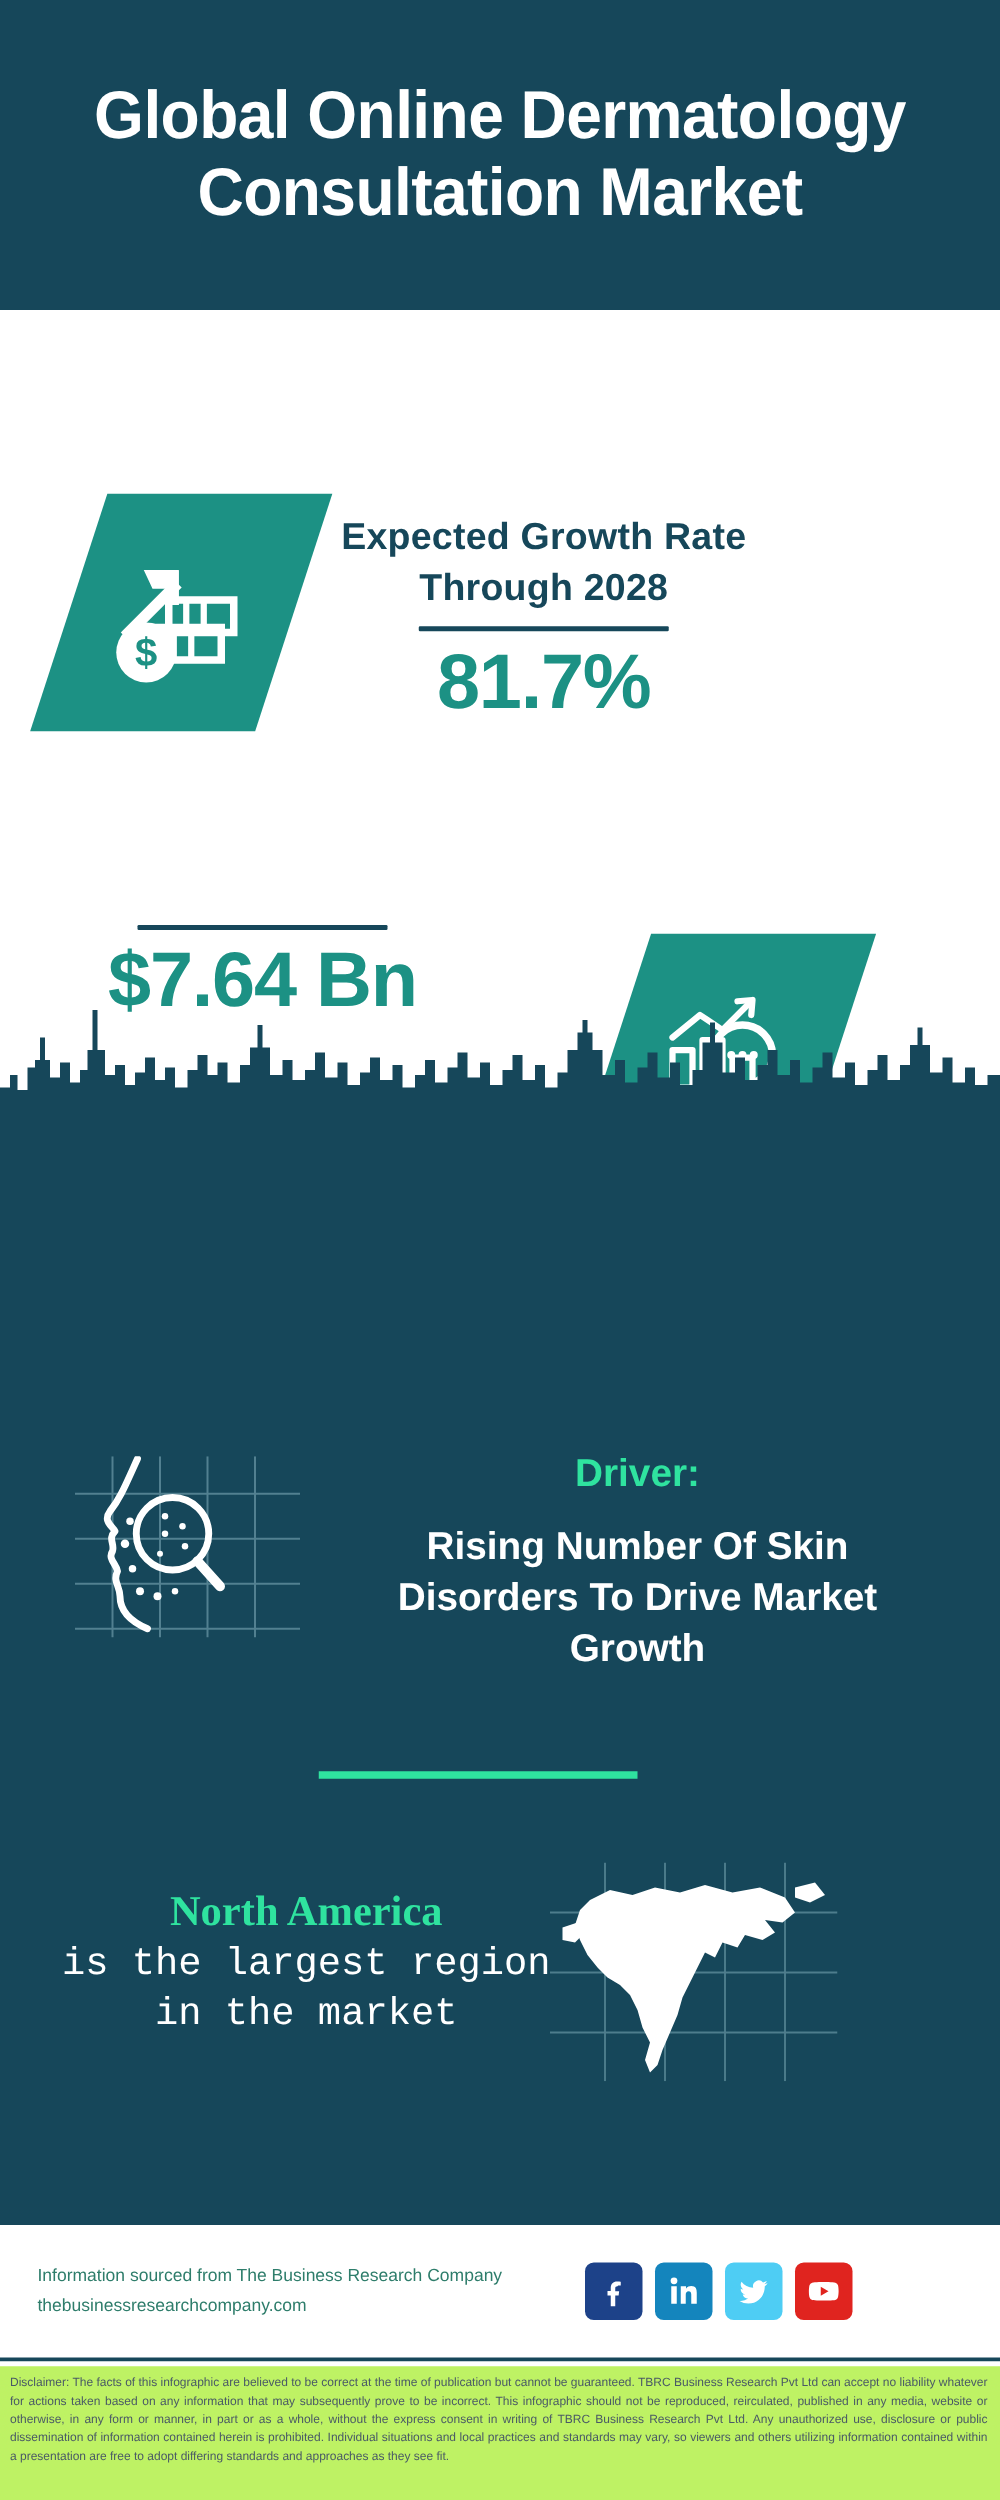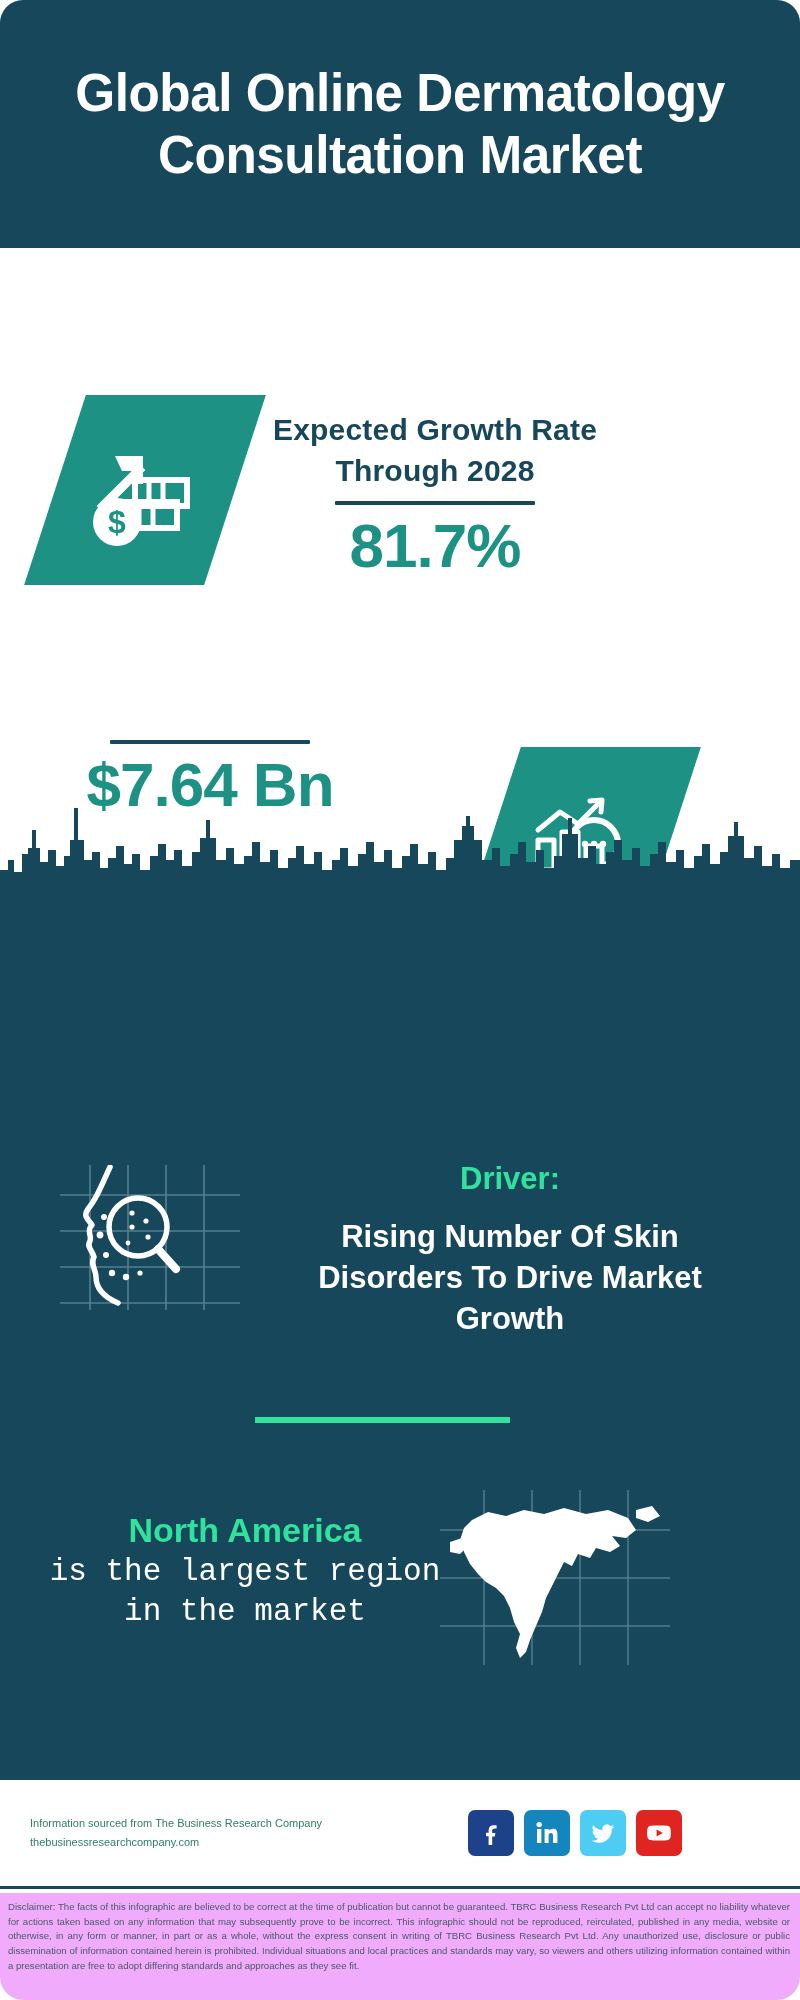--- a/index.html
+++ b/index.html
@@ -2,21 +2,21 @@
 <html><head>
 <meta charset="utf-8">
 <style>
   html,body{margin:0;padding:0;}
   body{
     width:800px;height:2000px;
     background:#ffffff;
     font-family:"Liberation Sans", sans-serif;
     overflow:hidden;
   }
-  .page{position:relative;width:800px;height:2000px;overflow:hidden;border-radius:23px;}
+  .page{position:relative;width:800px;height:2000px;overflow:hidden;}
 
   
   .header{
     position:absolute;left:0;top:0;width:800px;height:248px;
     background:#16475a;
     display:flex;align-items:center;justify-content:center;
   }
   .header h1{
     margin:0;padding:0 28px;
     color:#ffffff;
@@ -77,50 +77,50 @@
     color:#ffffff;font-weight:bold;font-size:31px;line-height:1.32;
   }
 
   .divider{
     position:absolute;left:255px;top:1417px;width:255px;height:6px;background:#2fe39f;
   }
 
   
   .region-text{position:absolute;left:45px;top:1508px;width:400px;text-align:center;}
   .region-name{
-    font-family:Liberation Sans, sans-serif;
+    font-family:Liberation Serif, serif;
     color:#2fe39f;font-weight:bold;font-size:34px;line-height:1.3;
   }
   .region-sub{
     font-family:Liberation Mono, monospace;
     color:#ffffff;font-weight:normal;font-size:31px;line-height:1.3;
   }
   .region-map{position:absolute;left:440px;top:1490px;width:230px;height:175px;}
 
   
   .source-bar{
     position:absolute;left:0;top:1780px;width:800px;height:105px;background:#ffffff;
     display:flex;align-items:center;
   }
   .source-text{
     margin-left:30px;width:430px;
-    color:#2e7d6b;font-size:11px;line-height:1.65;
+    color:#2e7d6b;font-size:14px;line-height:1.65;
     font-family:"Liberation Sans Narrow","Liberation Sans",sans-serif;
   }
   .social{display:flex;gap:10px;align-items:center;margin-left:8px;}
   .sicon{width:46px;height:46px;border-radius:7px;display:flex;align-items:center;justify-content:center;}
   .s-fb{background:#1d4289;}
   .s-li{background:#1485bd;}
   .s-tw{background:#4ecdf4;}
   .s-yt{background:#e0241f;}
 
   
   .disc-sep{position:absolute;left:0;top:1886px;width:800px;height:3px;background:#16475a;}
   .disclaimer{
-    position:absolute;left:0;top:1893px;width:800px;height:107px;background:#f0abfc;
+    position:absolute;left:0;top:1893px;width:800px;height:107px;background:#bef264;
     padding:7px 10px 16px 8px;box-sizing:border-box;
     color:#4a5a66;font-size:9.6px;line-height:1.53;
     font-family:"Liberation Sans Narrow","Liberation Sans",sans-serif;
     text-align:justify;
   }
 </style>
 </head>
 <body>
 
 <div class="page">

